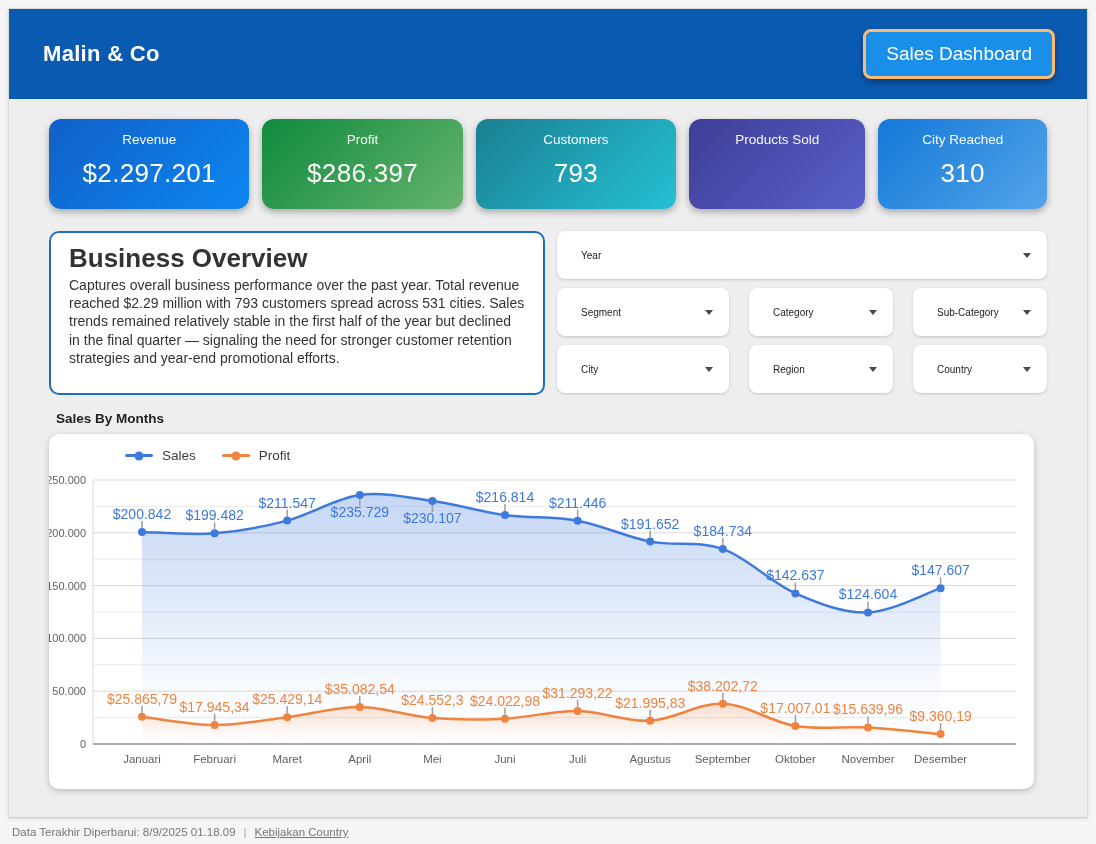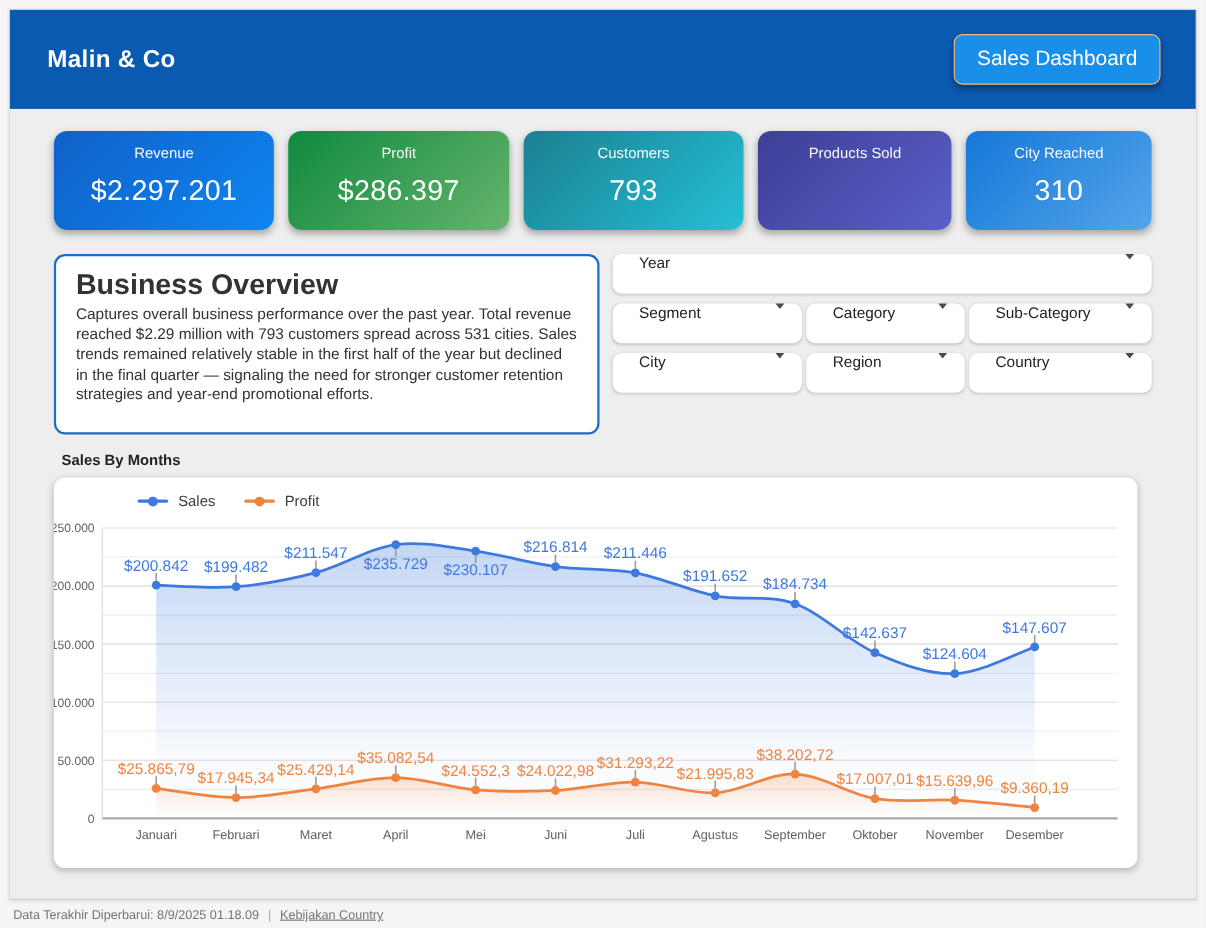--- a/index.html
+++ b/index.html
@@ -6,44 +6,44 @@
   html,body { width:1096px; height:844px; overflow:hidden; background:#f5f5f6;
               font-family:"Liberation Sans", sans-serif; }
   .page { position:absolute; left:8px; top:8px; width:1080px; height:810px;
           background:#eeeeef; border:1px solid #dcdcdc; border-bottom:1px solid #cfcfcf;
           box-shadow:0 1px 3px rgba(0,0,0,.12); }
 
   
   .app-header { height:90px; background:#0b5ab2; display:flex; align-items:center;
                 justify-content:space-between; padding:0 32px 0 34px; }
   .brand { color:#fff; font-size:22px; font-weight:bold; letter-spacing:.3px; }
-  .nav-btn { background:#1a8fea; color:#fff; font-size:19px; border:1px solid #fdba74;
+  .nav-btn { background:#1a8fea; color:#fff; font-size:19px; border:3px solid #fdba74;
              border-radius:8px; padding:11px 20px; cursor:pointer;
              box-shadow:0 3px 6px rgba(0,0,0,.35); font-family:"Liberation Sans",sans-serif; }
 
   
   .kpi-row { display:flex; gap:13px; margin:20px 40px 0; }
   .kpi-card { height:90px; border-radius:12px; color:#fff; text-align:center;
               padding-top:13px; box-shadow:0 3px 7px rgba(0,0,0,.3); }
   .kpi-label { font-size:13.5px; opacity:.96; }
   .kpi-value { font-size:26px; margin-top:11px; letter-spacing:.3px; }
   .kpi-0{flex:158 0 0;} .kpi-1{flex:158 0 0;} .kpi-2{flex:158 0 0;}
   .kpi-3{flex:139 0 0;} .kpi-4{flex:133 0 0;} .kpi-5{flex:191 0 0;}
 
   
   .mid-row { display:flex; gap:12px; margin:22px 40px 0; }
   .overview-card { width:496px; height:164px; background:#fff; border:2px solid #1b6ec2;
                    border-radius:10px; padding:10px 18px; }
   .overview-card h2 { font-size:26px; color:#333; font-weight:bold; margin-bottom:2px; }
   .overview-card p { font-size:14px; color:#333; line-height:1.3; }
   .filters { flex:1; display:flex; flex-direction:column; gap:9px; }
-  .filter { background:#fff; border-radius:8px; height:36px; display:flex; 
-            justify-content:space-between; padding:0 16px 0 24px; font-size:14px; color:#222;
+  .filter { background:#fff; border-radius:8px; height:48px; display:flex; align-items:center;
+            justify-content:space-between; padding:0 16px 0 24px; font-size:10px; color:#222;
             box-shadow:0 1px 3px rgba(0,0,0,.18); cursor:pointer; }
-  .filter-row { display:flex; gap:4px; }
+  .filter-row { display:flex; gap:20px; }
   .f-a{width:172px;} .f-b{width:144px;} .f-c{flex:1;}
   .caret { width:0; height:0; border-left:4px solid transparent; border-right:4px solid transparent;
            border-top:5px solid #4a4a4a; }
 
   
   .chart-title { font-size:13.5px; font-weight:bold; color:#222; margin:16px 0 8px 47px; }
   .chart-card { position:relative; margin:0 40px; width:985px; height:355px; background:#fff;
                 border-radius:10px; box-shadow:0 2px 6px rgba(0,0,0,.22); }
   .legend { position:absolute; left:76px; top:14px; display:flex; gap:26px; z-index:2; }
   .legend-item { display:flex; align-items:center; gap:9px; font-size:13.5px; color:#3c3c3c;

